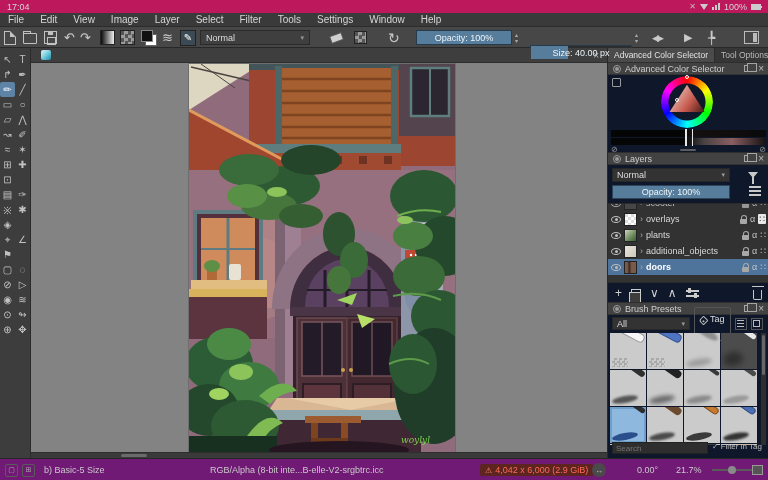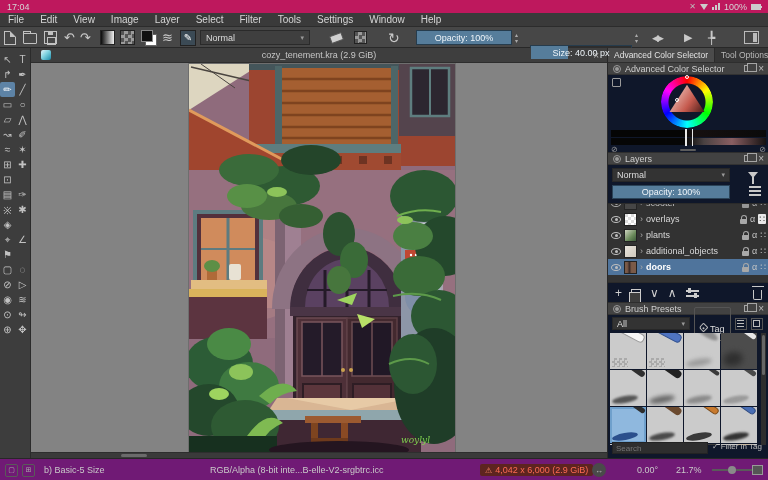--- a/index.html
+++ b/index.html
@@ -109,21 +109,21 @@
 .lb{font-size:12px;line-height:12px}
 .ico-dup{width:10px;height:9px;border:1px solid #ccc;position:relative}
 .ico-dup::before{content:"";position:absolute;left:-3px;top:2px;width:10px;height:9px;border:1px solid #ccc;background:#3d3d3d}
 .ico-sliders{width:13px;height:2px;background:#ccc;box-shadow:0 5px 0 #ccc;position:relative;margin-top:-4px}
 .ico-sliders::after{content:"";position:absolute;left:2px;top:-2px;width:3px;height:5px;background:#ccc;box-shadow:6px 5px 0 #ccc}
 .ico-trash{width:9px;height:10px;border:1.5px solid #c9c9c9;border-top:none;border-radius:0 0 2px 2px;position:relative;margin-left:auto;margin-top:3px}
 .ico-trash::before{content:"";position:absolute;top:-4px;left:-2.5px;width:12px;height:1.8px;background:#c9c9c9}
 
 .bp-controls{position:absolute;left:0;width:187px;height:17px;display:flex;align-items:center;gap:4px;padding:0 4px}
 .bp-select{width:78px;height:13px;background:#333;border:1px solid #272727;display:flex;align-items:center;justify-content:space-between;padding:0 4px;color:#ddd}
-.tag-btn{height:13px;border:1px solid #555;border-radius:2px;display:flex;align-items:flex-start;gap:3px;padding:16px 5px;color:#ddd}
+.tag-btn{height:13px;border:1px solid #555;border-radius:2px;display:flex;align-items:flex-end;gap:3px;padding:16px 5px;color:#ddd}
 .ico-tag{width:7px;height:7px;border:1px solid #bbb;border-radius:1px 1px 1px 3px;transform:rotate(45deg);position:relative}
 .ico-tag::after{content:"";position:absolute;left:1.5px;top:1.5px;width:2px;height:2px;border-radius:50%;background:#bbb}
 .vm{width:12px;height:12px;border:1px solid #555;display:flex;align-items:center;justify-content:center}
 .vm i{display:block;width:7px;height:1.5px;background:#bbb;box-shadow:0 3px 0 #bbb,0 -3px 0 #bbb}
 .vm b{display:block;width:7px;height:7px;border:1px solid #bbb}
 #bp-grid{position:absolute;left:2px;width:150px;height:112px;display:grid;grid-template-columns:repeat(4,36px);grid-auto-rows:36px;gap:1px;overflow:hidden}
 .bp{position:relative;background:#cbcbcb;overflow:hidden}
 .bp .b{position:absolute;right:0px;top:3px;width:30px;height:9px;border-radius:4px;transform:rotate(35deg);transform-origin:right top}
 .bp .s{position:absolute;left:2px;bottom:3px;width:26px;height:7px;border-radius:50%;transform:rotate(-10deg)}
 .v-eraser .b{background:#f7f7f7;border:1px solid #999;transform:rotate(28deg)}
@@ -297,21 +297,20 @@
   <span class="tool">◉</span>
   <span class="tool">≋</span>
   <span class="tool">⊙</span>
   <span class="tool">↬</span>
   <span class="tool">⊕</span>
   <span class="tool">✥</span>
 </div>
 
 <div id="tabbar" class="abs">
   <span class="krita-ico"></span>
-  <span id="tab-title">cozy_tenement.kra (2.9 GiB)</span>
   <span id="tab-close">×</span>
 </div>
 
 <div id="canvas" class="abs">
   <div id="painting">
     <svg viewBox="0 0 266 389" width="266" height="389">
       <rect width="266" height="389" fill="#8f6b7c"></rect>
       <polygon points="0,0 72,0 0,46" fill="#ddd6c0"></polygon>
       <line x1="2" y1="3" x2="62" y2="17" stroke="#4a4540" stroke-width="1.5"></line>
       <line x1="12" y1="0" x2="46" y2="24" stroke="#4a4540" stroke-width="1"></line>

